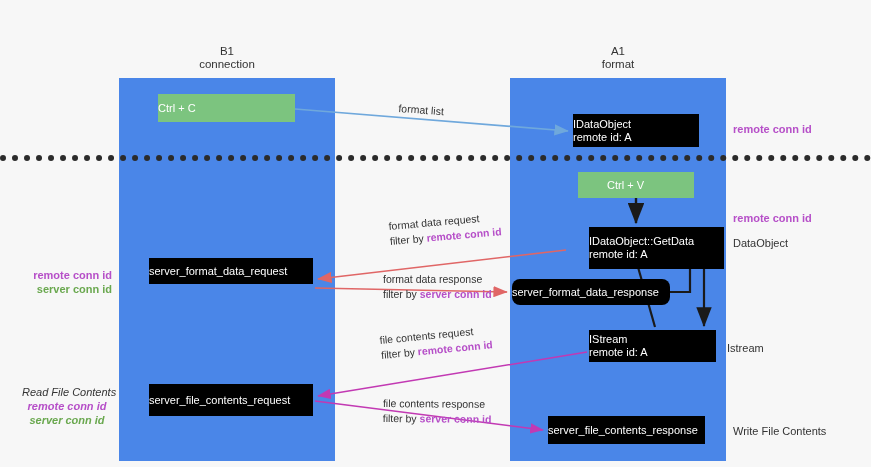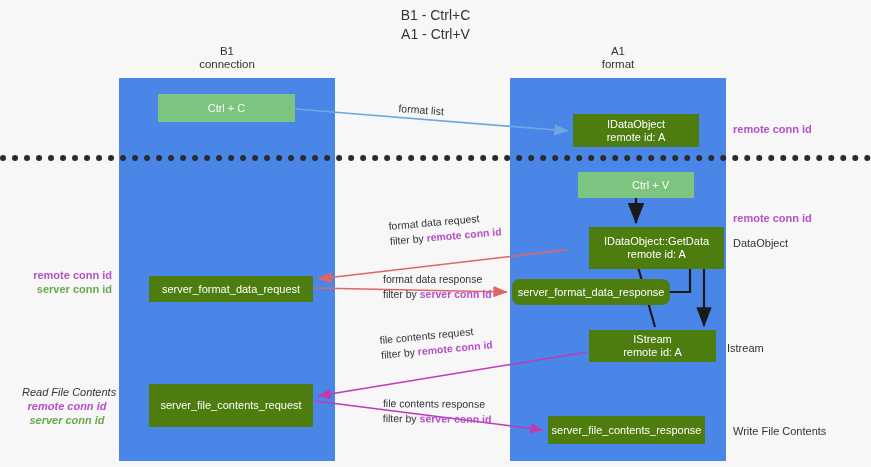--- a/index.html
+++ b/index.html
@@ -25,35 +25,35 @@
   #head-a1{left:510px;top:45px;width:216px;}
 
   #title{
     position:absolute;left:0;top:6px;width:871px;
     text-align:center;color:#333;font-size:14px;line-height:19px;
   }
 
   
   .node{
     position:absolute;box-sizing:border-box;
-    display:flex;flex-direction:column;align-items:center;justify-content:center;
+    display:flex;flex-direction:column;align-items:flex-start;justify-content:center;
     color:#ffffff;font-size:11px;line-height:13px;text-align:center;
   }
   .node.green{background:#7cc47f;}
-  .node.orange{background:#4d7c0f;}
+  .node.orange{background:#000000;}
 
   
   #n-ctrlc{left:158px;top:94px;width:137px;height:28px;}
   #n-idataobject{left:573px;top:114px;width:126px;height:33px;}
   #n-ctrlv{left:578px;top:172px;width:116px;height:26px;padding-left:29px;}
   #n-getdata{left:569px;top:227px;width:135px;height:42px;margin-left:20px;}
-  #n-sfdreq{left:149px;top:276px;width:164px;height:26px;}
+  #n-sfdreq{left:149px;top:258px;width:164px;height:26px;}
   #n-sfdresp{left:512px;top:279px;width:158px;height:26px;border-radius:8px;}
   #n-istream{left:589px;top:330px;width:127px;height:32px;}
-  #n-sfcreq{left:149px;top:384px;width:164px;height:43px;}
+  #n-sfcreq{left:149px;top:384px;width:164px;height:32px;}
   #n-sfcresp{left:548px;top:416px;width:157px;height:28px;}
 
   
   #divider{
     position:absolute;left:0;top:155px;width:871px;height:0;
     border-top:6px dotted #2b2b2b;
   }
 
   
   .side-label{position:absolute;font-size:11px;line-height:14px;}
@@ -85,24 +85,20 @@
   #cap-fcreq{left:379px;top:333px;transform:rotate(-5.5deg);transform-origin:0 0;}
   #cap-fcresp{left:383px;top:396px;transform:rotate(0.5deg);transform-origin:0 0;}
 
   #wires{position:absolute;left:0;top:0;width:871px;height:467px;pointer-events:none;}
 </style>
 </head>
 <body>
 
 <div id="stage">
 
-  <div id="title">
-    <div>B1 - Ctrl+C</div>
-    <div>A1 - Ctrl+V</div>
-  </div>
 
   <div id="head-b1" class="lane-head">
     <div>B1</div>
     <div>connection</div>
   </div>
   <div id="head-a1" class="lane-head">
     <div>A1</div>
     <div>format</div>
   </div>
 

